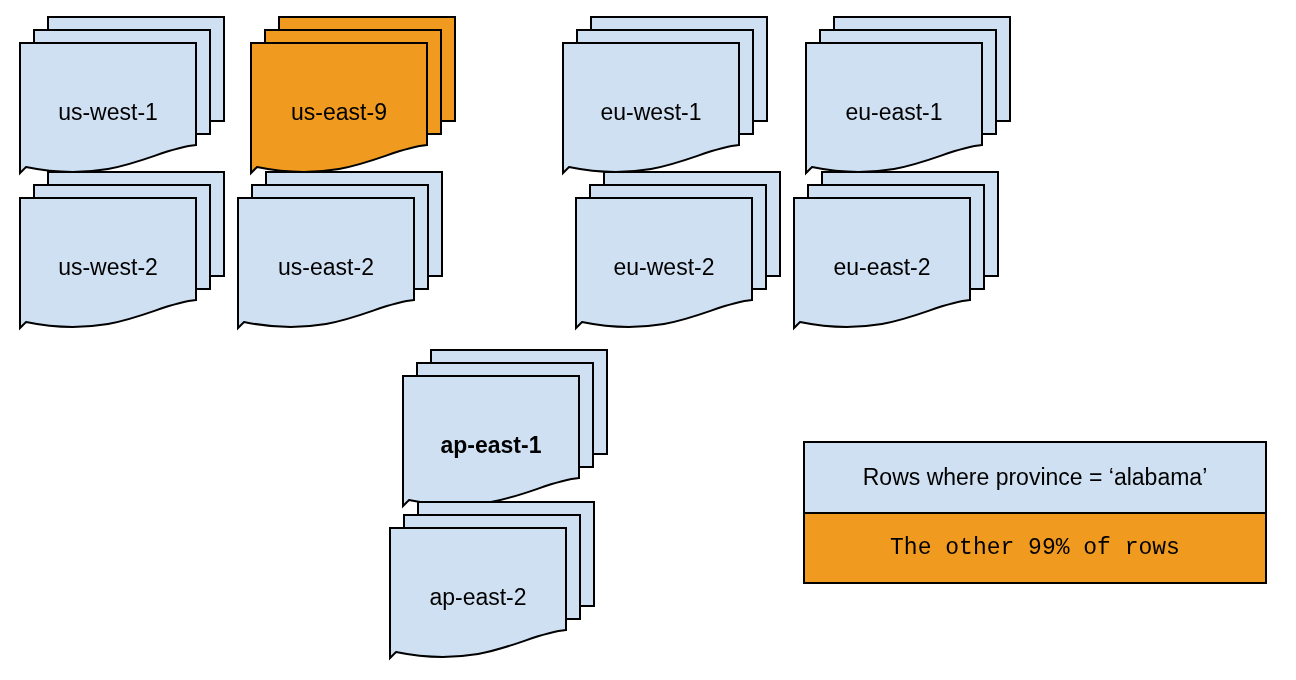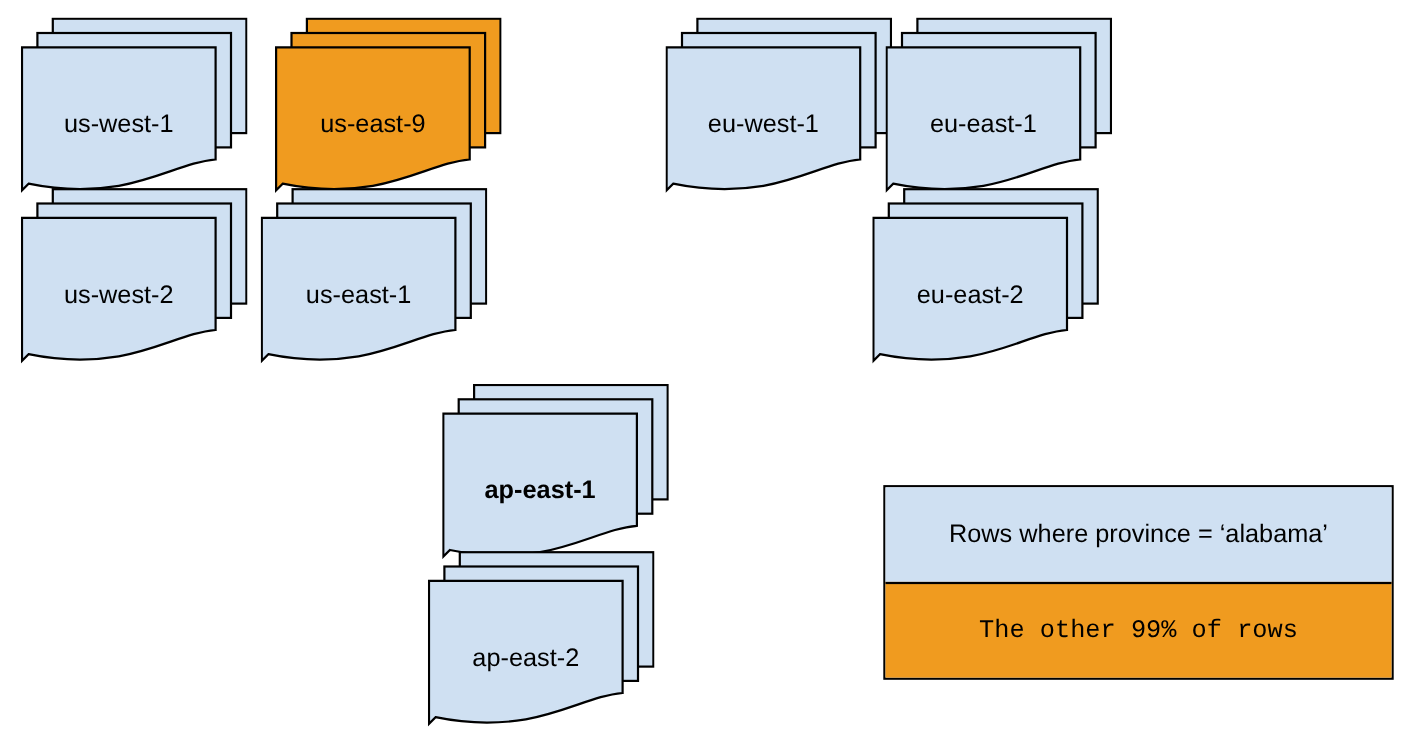--- a/index.html
+++ b/index.html
@@ -38,36 +38,36 @@
     align-items: center;
     justify-content: center;
     font-size: 23px;
     line-height: 1;
     white-space: nowrap;
   }
 
   
   .pos-0 { left: 19px;  top: 16px; }
   .pos-1 { left: 250px; top: 16px; }
-  .pos-2 { left: 605px; top: 16px; }
+  .pos-2 { left: 562px; top: 16px; }
   .pos-3 { left: 805px; top: 16px; }
   .pos-4 { left: 19px;  top: 171px; }
   .pos-5 { left: 237px; top: 171px; }
   .pos-6 { left: 575px; top: 171px; }
   .pos-7 { left: 793px; top: 171px; text-align: right; }
   .pos-8 { left: 402px; top: 349px; font-weight: bold; }
   .pos-9 { left: 389px; top: 501px; }
 
   
   .legend {
     position: absolute;
     left: 803px;
     top: 441px;
     width: 464px;
-    height: 177px;
+    height: 143px;
     box-sizing: border-box;
     border: 2px solid var(--stroke, #000);
     display: flex;
     flex-direction: column;
   }
   .legend-row {
     flex: 1 1 0;
     display: flex;
     align-items: center;
     justify-content: center;
@@ -127,23 +127,29 @@
     <svg class="stack-svg" width="206" height="160" viewBox="0 0 206 160">
         <use href="#docstack"></use>
       </svg>
     <span class="stack-label">us-west-2</span>
   </div>
 
   <div class="stack pos-5">
     <svg class="stack-svg" width="206" height="160" viewBox="0 0 206 160">
         <use href="#docstack"></use>
       </svg>
-    <span class="stack-label">us-east-1</span>
+    <span class="stack-label">us-east-2</span>
   </div>
 
+  <div class="stack pos-6">
+    <svg class="stack-svg" width="206" height="160" viewBox="0 0 206 160">
+        <use href="#docstack"></use>
+      </svg>
+    <span class="stack-label">eu-west-2</span>
+  </div>
 
   <div class="stack pos-7">
     <svg class="stack-svg" width="206" height="160" viewBox="0 0 206 160">
         <use href="#docstack"></use>
       </svg>
     <span class="stack-label">eu-east-2</span>
   </div>
 
   <div class="stack pos-8">
     <svg class="stack-svg" width="206" height="160" viewBox="0 0 206 160">

